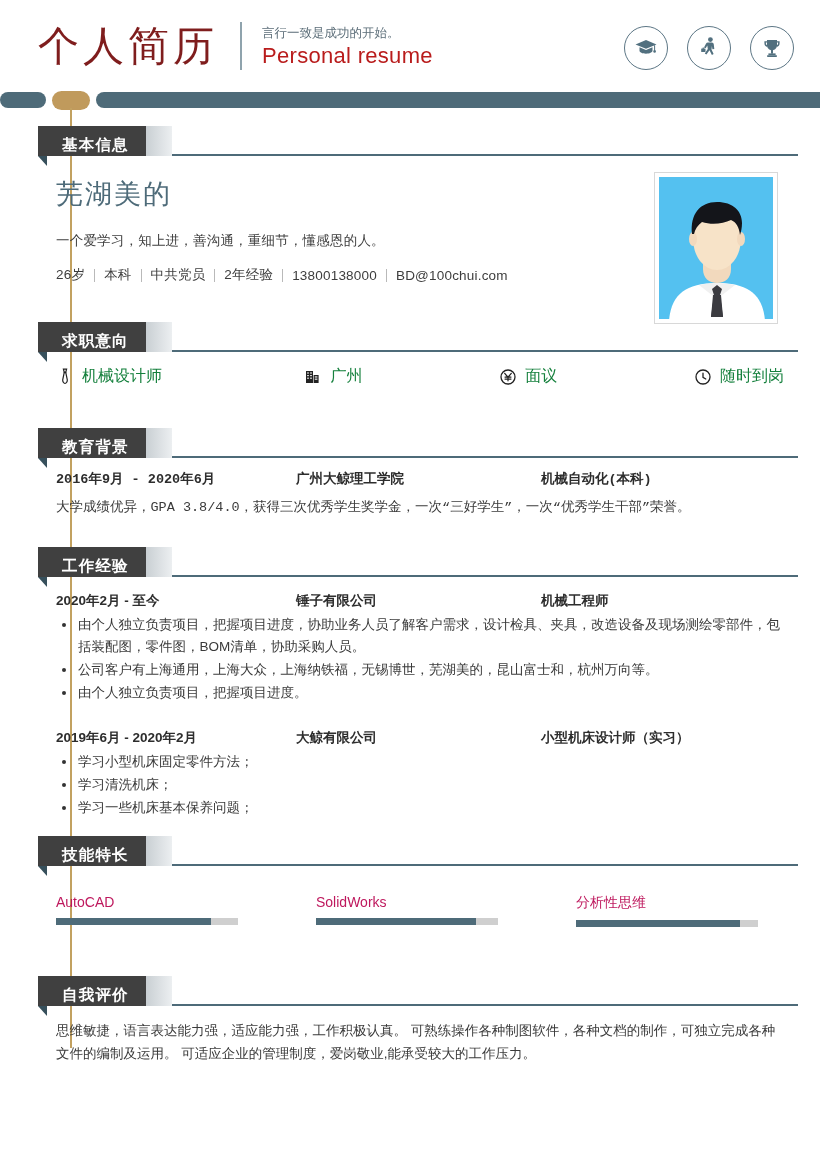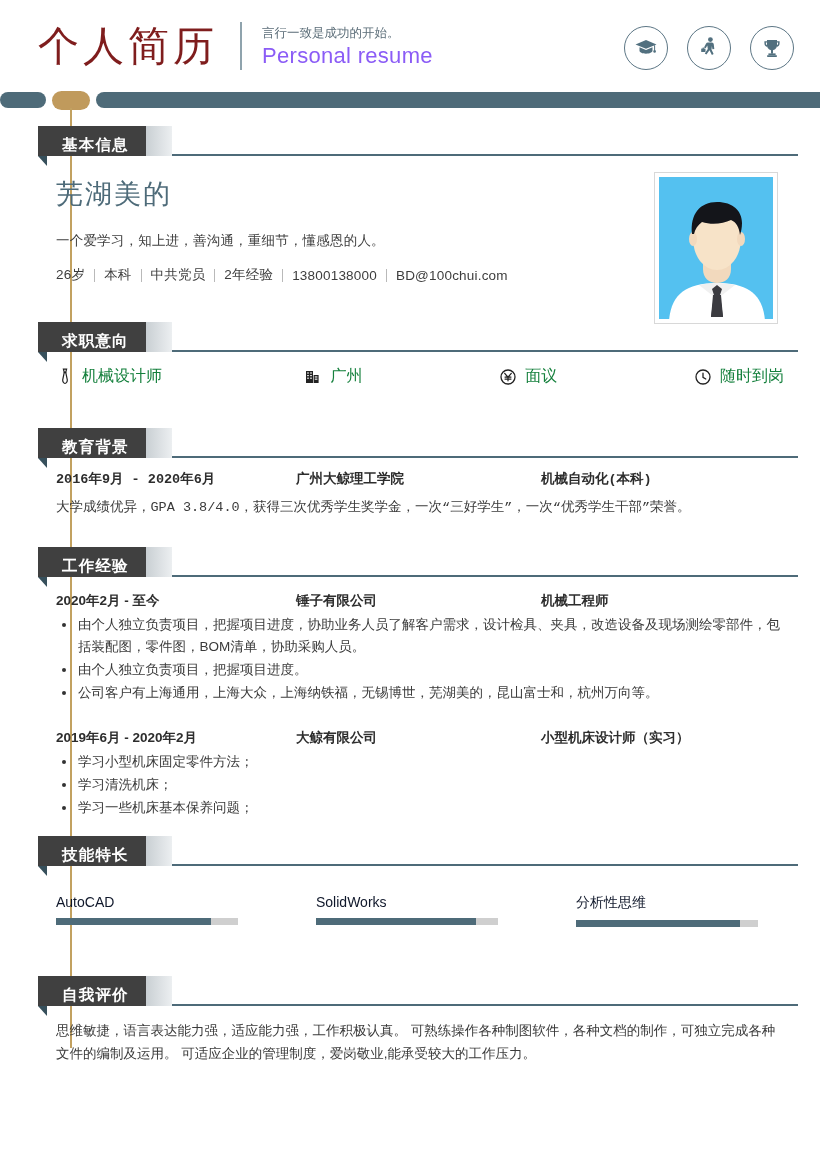--- a/index.html
+++ b/index.html
@@ -19,21 +19,21 @@
   .header-inner{display:flex;align-items:center;height:92px;padding-left:38px;box-sizing:border-box;}
   .title-cn{
     font-size:41px;color:#7f1d1d;letter-spacing:4px;font-weight:400;
     line-height:1;white-space:nowrap;
   }
   .title-div{
     width:2px;height:48px;background:#8fa3ad;margin:0 20px 0 22px;flex:none;
   }
   .title-right{display:flex;flex-direction:column;justify-content:center;}
   .tagline-cn{font-size:12.5px;color:#5b6d78;line-height:1.35;margin-bottom:2px;white-space:nowrap;}
-  .tagline-en{font-size:22px;color:#8b5cf6;line-height:1.05;white-space:nowrap;letter-spacing:.3px;}
+  .tagline-en{font-size:22px;color:#b91c1c;line-height:1.05;white-space:nowrap;letter-spacing:.3px;}
   .header-icons{position:absolute;right:26px;top:26px;display:flex;gap:19px;}
   .hicon{
     width:42px;height:42px;border-radius:50%;
     border:1.6px solid #5c7685;
     display:flex;align-items:center;justify-content:center;
     color:#52707f;
   }
   .hicon svg{display:block;}
 
   
@@ -105,21 +105,21 @@
   }
   ul.bullets li:before{
     content:"";position:absolute;left:6px;top:9px;width:4px;height:4px;
     border-radius:50%;background:#333;
   }
 
   
   .skills{position:absolute;left:56px;top:894px;width:728px;display:flex;}
   .skill{width:260px;flex:none;}
   .skill.last{width:auto;}
-  .skill-name{font-size:14px;color:#0f172a;margin-bottom:8px;}
+  .skill-name{font-size:14px;color:#be185d;margin-bottom:8px;}
   .bar{height:7px;background:#cfcfcf;width:182px;position:relative;}
   .bar > i{position:absolute;left:0;top:0;height:7px;background:#4e6b79;display:block;}
 
   .eval{position:absolute;left:56px;top:1020px;width:728px;font-size:13.5px;color:#3a3a3a;line-height:1.7;}
 </style>
 </head>
 <body>
 
 <div class="page">
 
@@ -305,22 +305,22 @@
 
   <div style="position:absolute;left:56px;top:592px;width:728px;">
     <div>
       <div class="entry-head">
         <span class="c1">2020年2月 - 至今</span>
         <span class="c2">锤子有限公司</span>
         <span class="c3">机械工程师</span>
       </div>
       <ul class="bullets">
         <li>由个人独立负责项目，把握项目进度，协助业务人员了解客户需求，设计检具、夹具，改造设备及现场测绘零部件，包括装配图，零件图，BOM清单，协助采购人员。</li>
+        <li>公司客户有上海通用，上海大众，上海纳铁福，无锡博世，芜湖美的，昆山富士和，杭州万向等。</li>
         <li>由个人独立负责项目，把握项目进度。</li>
-        <li>公司客户有上海通用，上海大众，上海纳铁福，无锡博世，芜湖美的，昆山富士和，杭州万向等。</li>
       </ul>
     </div>
 
     <div style="margin-top:26px;">
       <div class="entry-head">
         <span class="c1">2019年6月 - 2020年2月</span>
         <span class="c2">大鲸有限公司</span>
         <span class="c3">小型机床设计师（实习）</span>
       </div>
       <ul class="bullets">

